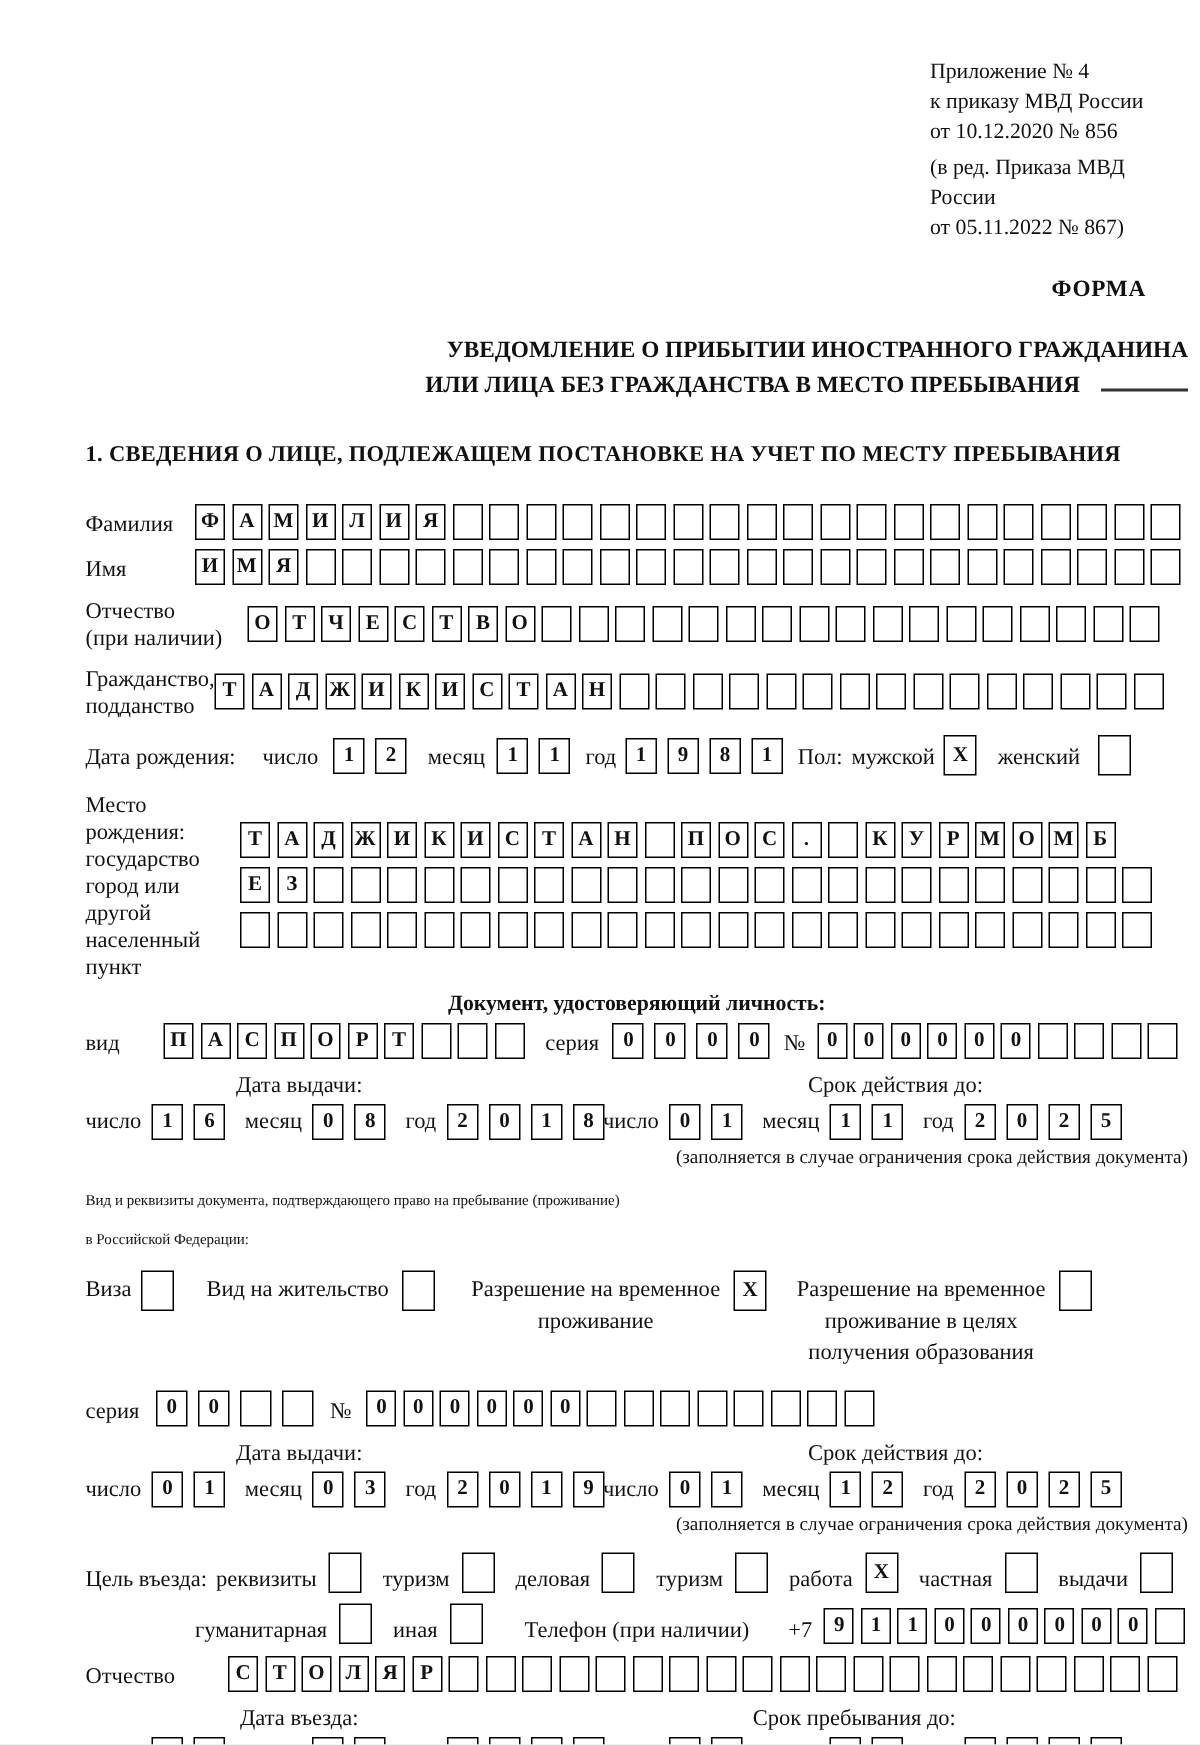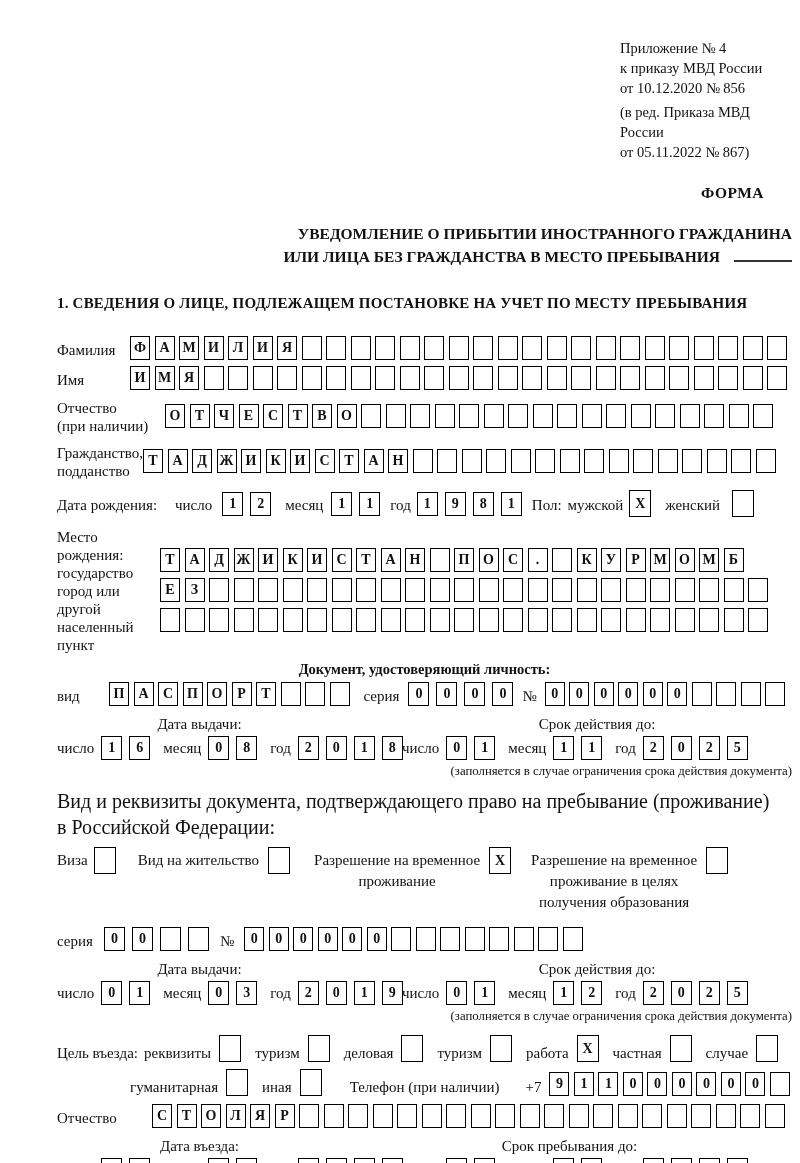--- a/index.html
+++ b/index.html
@@ -42,21 +42,21 @@
   
   .daterow { display:flex; margin-top:10px; }
   .dategroup { width:345px; }
   .dategroup.rg { flex:1; }
   .dg-title { text-align:center; font-size:15px; }
   .dg-title.lg { padding-right:60px;text-align:center; }
   .dateline { display:flex; align-items:flex-start; margin-top:3px; }
   .dateline .inl { padding-top:4px; margin-right:7px; }
   .dateline .dcells { margin-right:13px; }
   .smallnote { font-size:12.8px; margin-top:4px; text-align:right; }
-  .para { font-size:20px; line-height:24px; margin-top:10px; }
+  .para { font-size:10px; line-height:24px; margin-top:10px; }
 
   
   .permitrow { display:flex; margin-top:8px; }
   .permit-item { display:flex; align-items:flex-start; }
   .permit-label { font-size:15px; line-height:21px; white-space:pre-line; text-align:center; padding-top:3px; }
   .permit-item .cells { margin-left:9px; }
 
   
   .prow { display:flex; align-items:flex-end; margin-top:9px; }
   .prow .inl { margin-right:8px; }
@@ -547,21 +547,21 @@
           <span class="cell"></span>
         </div>
     <div class="inl">работа</div>
     <div class="cells cb">
           <span class="cell">X</span>
         </div>
     <div class="inl">частная</div>
     <div class="cells cb">
           <span class="cell"></span>
         </div>
-    <div class="inl">случае</div>
+    <div class="inl">выдачи</div>
     <div class="cells cb" style="margin-right:0;">
           <span class="cell"></span>
         </div>
   </div>
 
   <div class="prow" style="margin-top:7px; padding-left:73px;">
     <div class="inl">гуманитарная</div>
     <div class="cells cb">
           <span class="cell"></span>
         </div>

